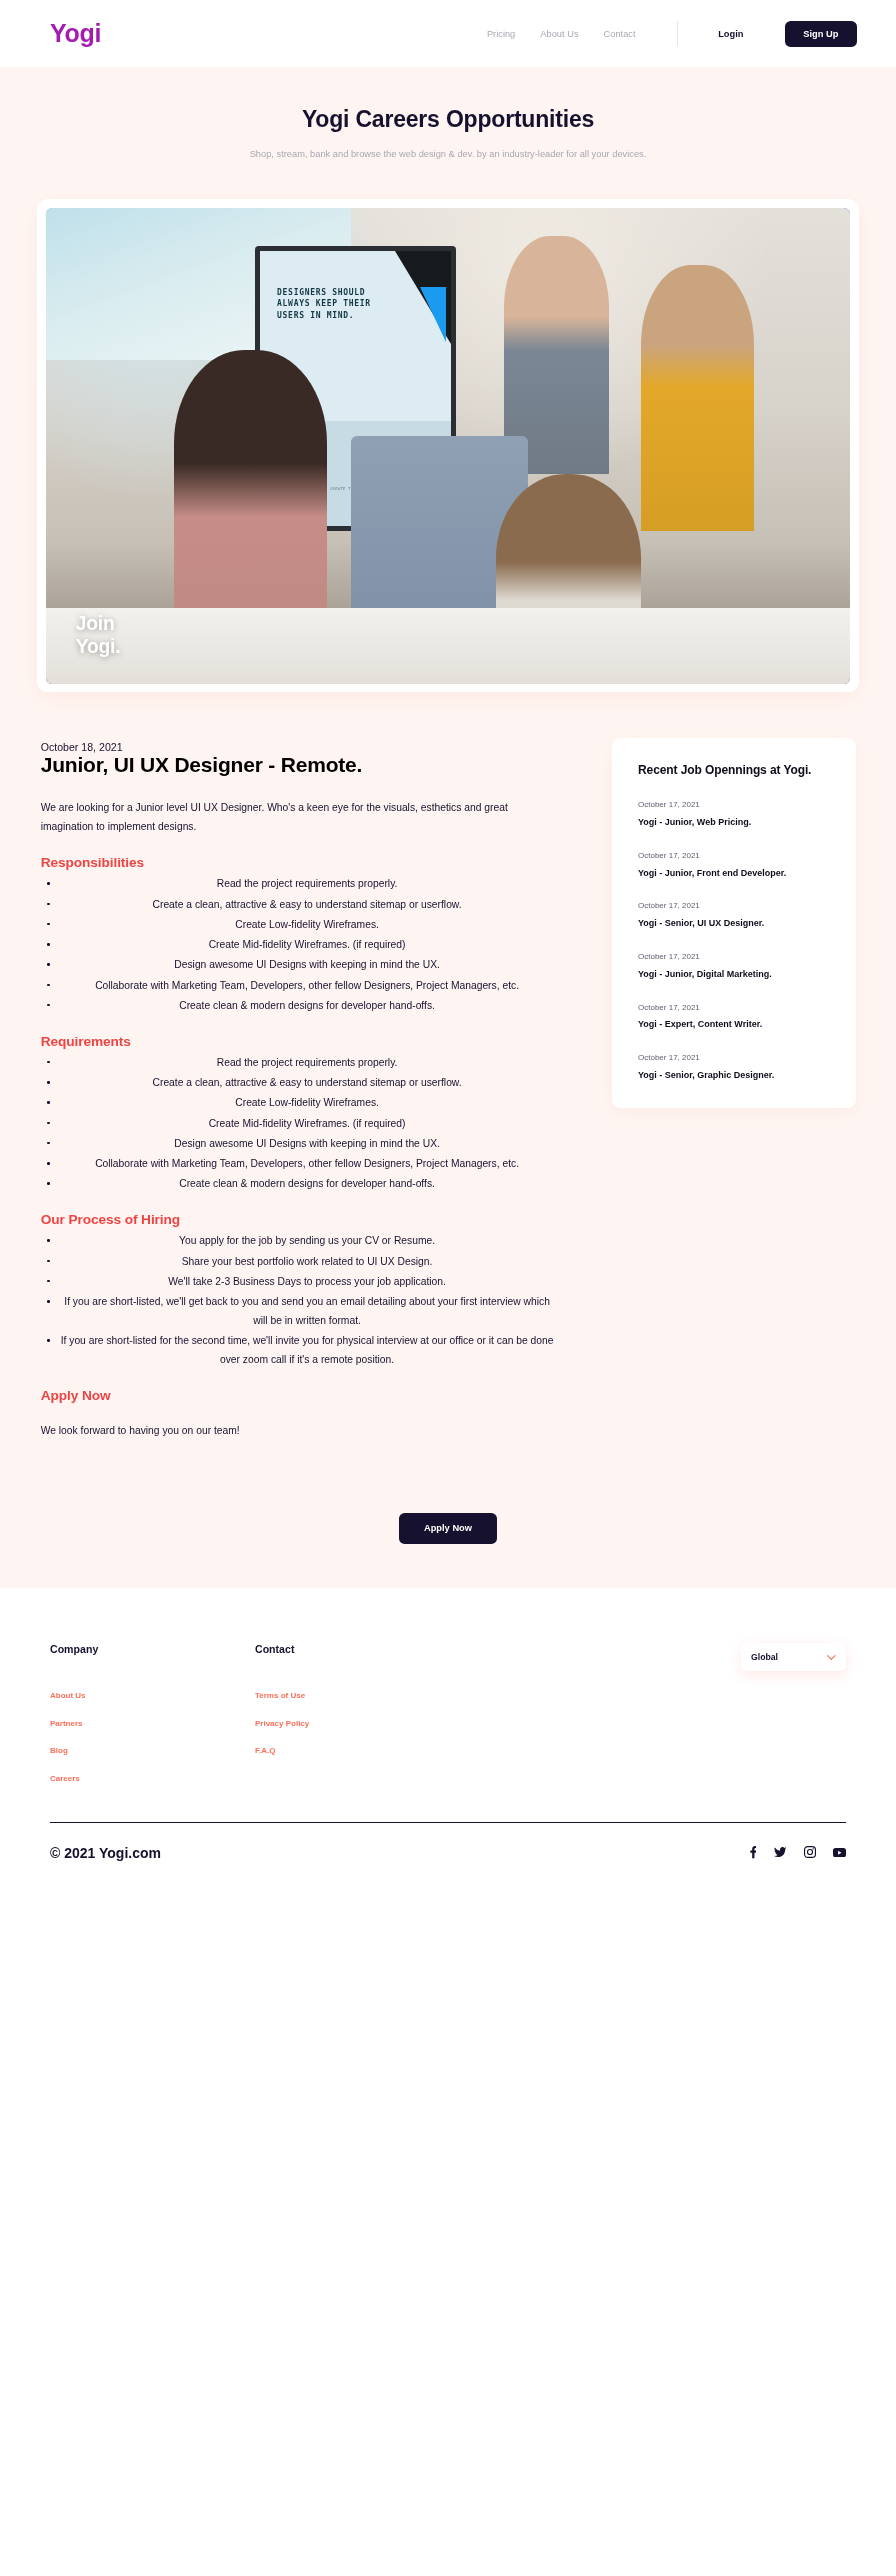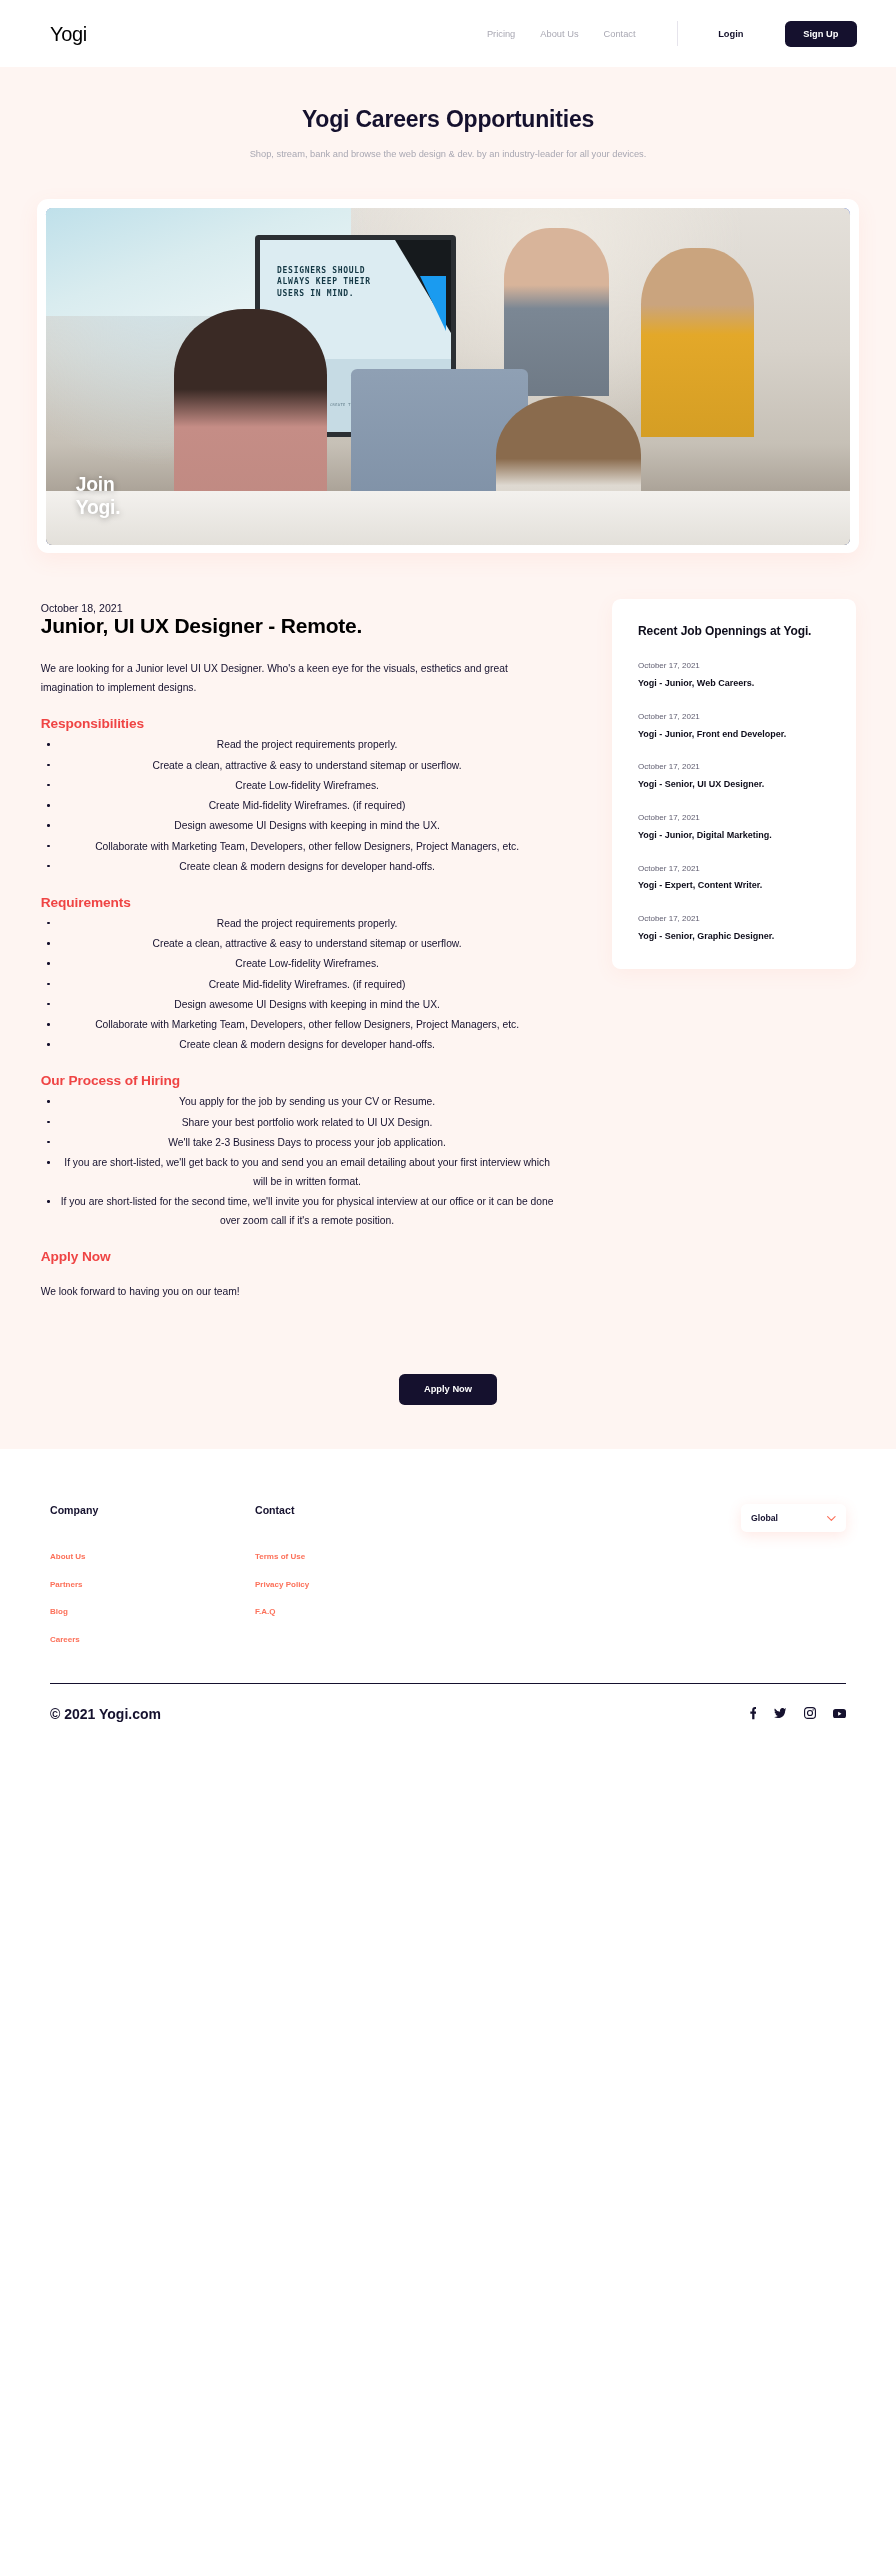--- a/index.html
+++ b/index.html
@@ -13,23 +13,23 @@
 
   
   .site-header {
     height: 67px;
     background: #ffffff;
     display: flex;
     align-items: center;
     padding: 0 39px 0 50px;
   }
   .logo {
-    font-size: 20px;
-    font-weight: 400;
-    color: #000000;
+    font-size: 25px;
+    font-weight: 700;
+    color: #a21caf;
     letter-spacing: -0.3px;
     line-height: 1;
   }
   .nav-spacer { flex: 1; }
   .main-nav {
     display: flex;
     align-items: center;
     gap: 25px;
   }
   .nav-link {
@@ -89,21 +89,21 @@
   
   .hero-card {
     margin: 40px 37px 0;
     background: #ffffff;
     border-radius: 11.2px;
     padding: 8.7px;
     box-shadow: 0 6.2px 21px rgba(252,112,89,0.08);
   }
   .hero-photo {
     position: relative;
-    height: 337px;
+    height: 476px;
     border-radius: 6.2px;
     overflow: hidden;
     background: #1d4ed8;
   }
   .hero-photo .sky {
     position: absolute; left: 0; top: 0; width: 38%; height: 32%;
     background: linear-gradient(160deg,#bfe0ea 0%,#d9ecef 45%,#eef6f7 100%);
   }
   .photo-bg {
     position: absolute; inset: 0;
@@ -465,21 +465,21 @@
 
       <h3 class="sec-head">Apply Now</h3>
       <p class="apply-para">We look forward to having you on our team!</p>
     </main>
 
     <aside class="sidebar">
       <div class="sidebar-title">Recent Job Opennings at Yogi.</div>
 
       <div class="job-item">
         <div class="job-date">October 17, 2021</div>
-        <div class="job-name">Yogi - Junior, Web Careers.</div>
+        <div class="job-name">Yogi - Junior, Web Pricing.</div>
       </div>
       <div class="job-item">
         <div class="job-date">October 17, 2021</div>
         <div class="job-name">Yogi - Junior, Front end Developer.</div>
       </div>
       <div class="job-item">
         <div class="job-date">October 17, 2021</div>
         <div class="job-name">Yogi - Senior, UI UX Designer.</div>
       </div>
       <div class="job-item">

